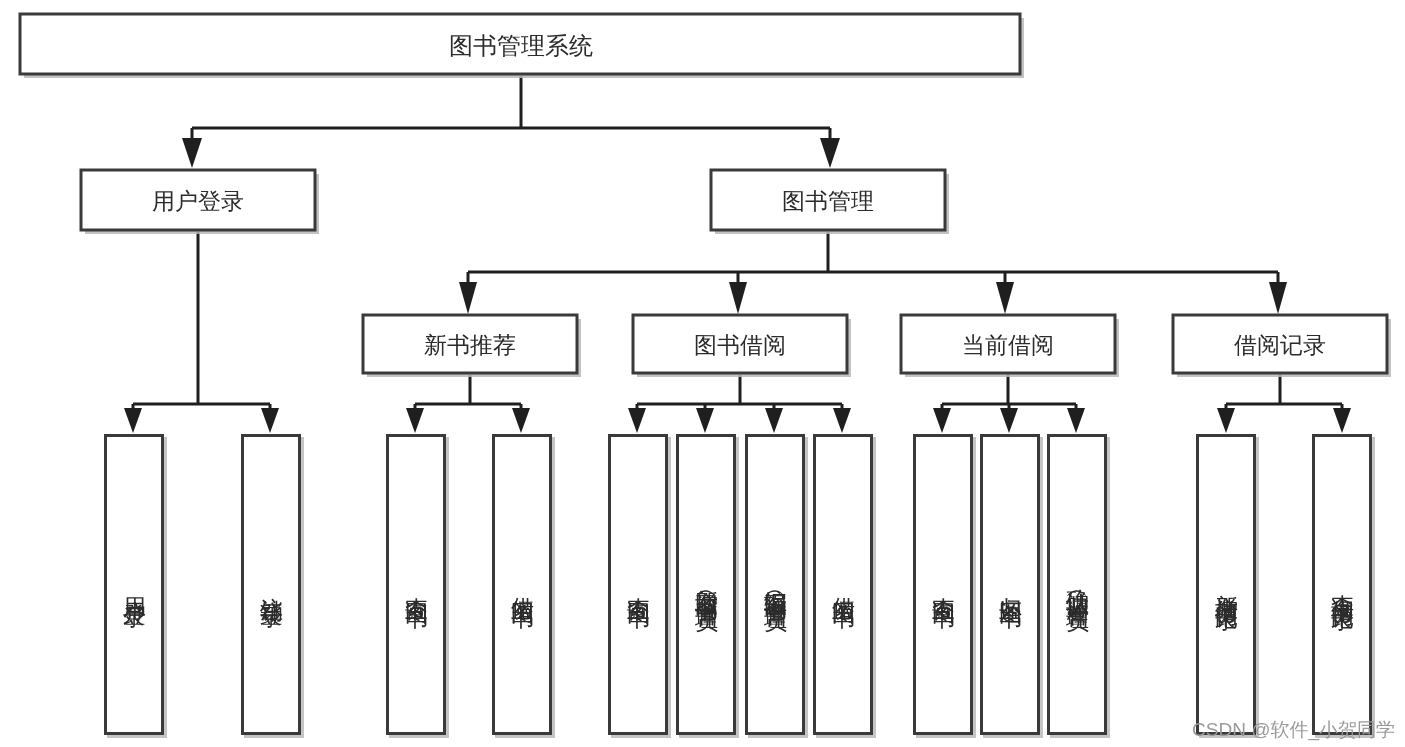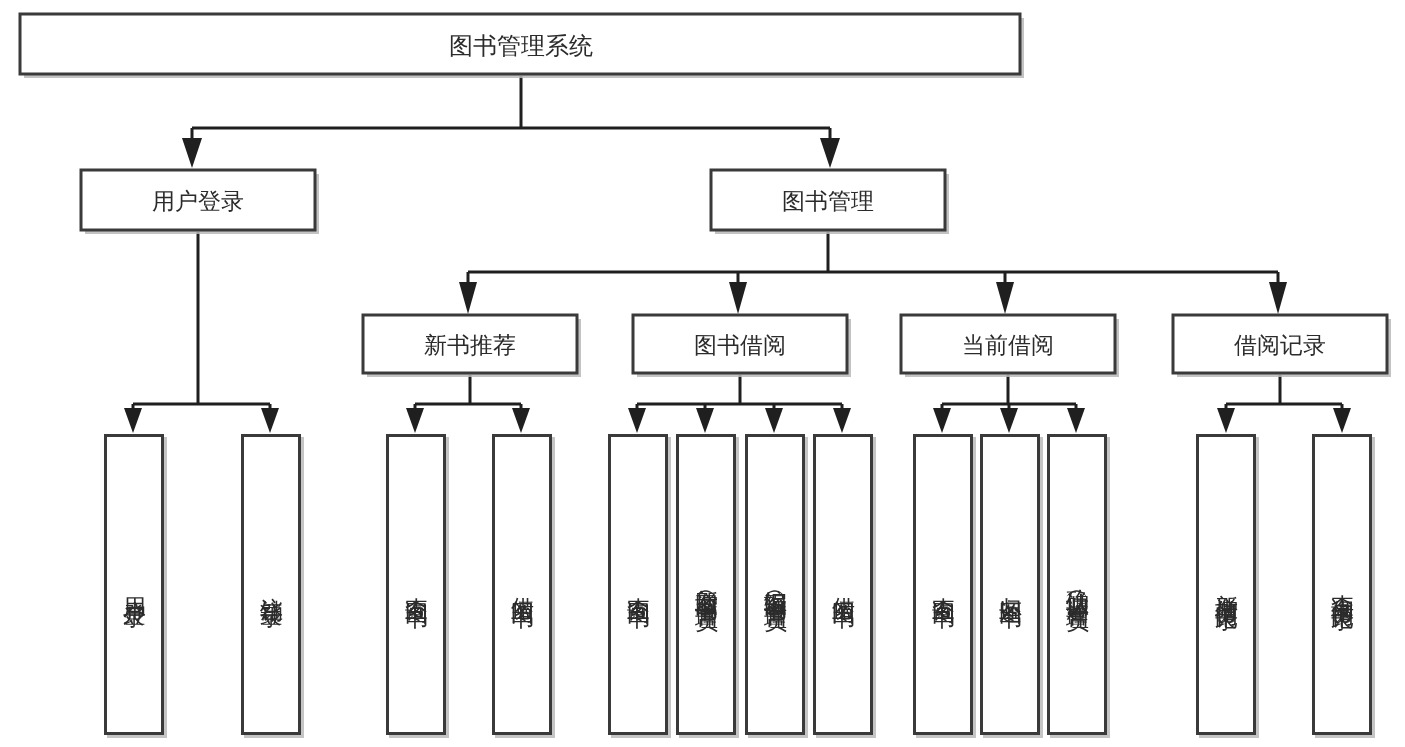--- a/index.html
+++ b/index.html
@@ -261,14 +261,15 @@
   </div>
 
   <div class="leaf-box" style="left:1196px; top:434px; width:60px; height:301px;">
     <span class="leaf-text">新增借阅记录</span>
   </div>
 
   <div class="leaf-box" style="left:1312px; top:434px; width:60px; height:301px;">
     <span class="leaf-text">查询借阅记录</span>
   </div>
 
+  <div class="watermark">CSDN @软件_小贺同学</div>
 
 </div>
 
 </body></html>

